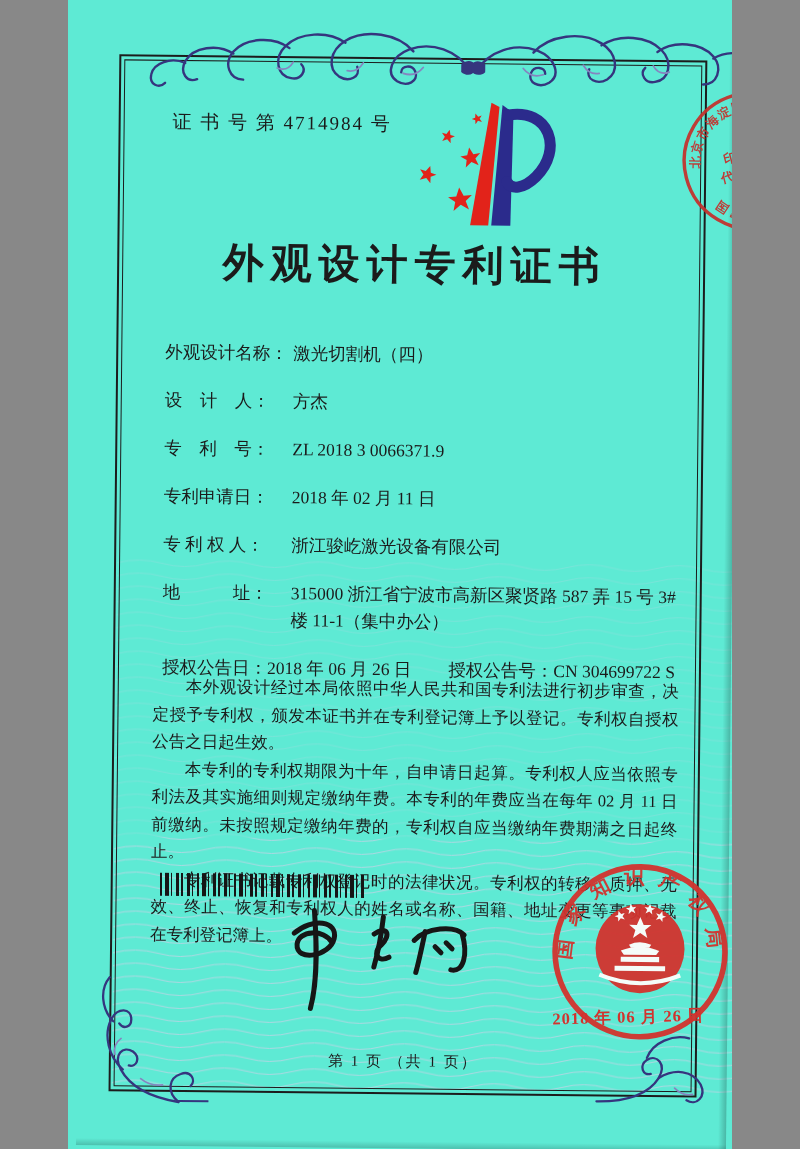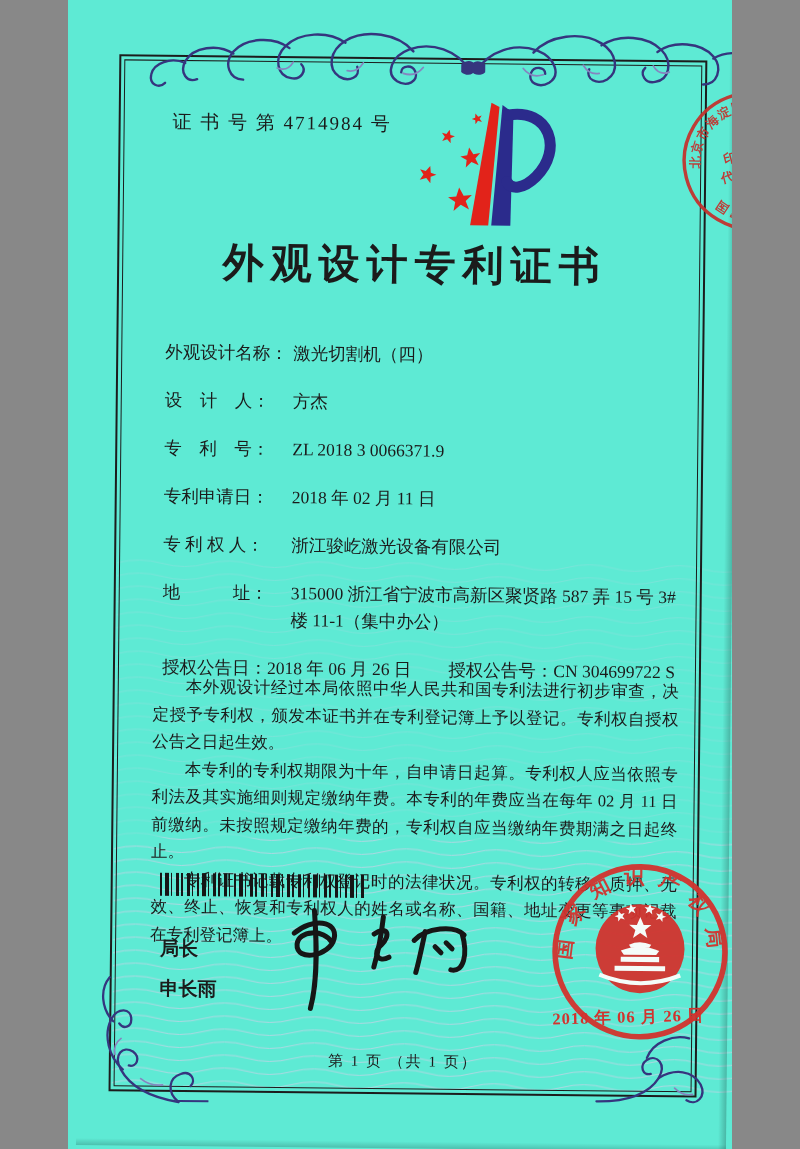--- a/index.html
+++ b/index.html
@@ -196,24 +196,20 @@
     </div>
 
     <div class="bodytext">
       <p>本外观设计经过本局依照中华人民共和国专利法进行初步审查，决定授予专利权，颁发本证书并在专利登记簿上予以登记。专利权自授权公告之日起生效。</p>
       <p>本专利的专利权期限为十年，自申请日起算。专利权人应当依照专利法及其实施细则规定缴纳年费。本专利的年费应当在每年 02 月 11 日前缴纳。未按照规定缴纳年费的，专利权自应当缴纳年费期满之日起终止。</p>
       <p>专利证书记载专利权登记时的法律状况。专利权的转移、质押、无效、终止、恢复和专利权人的姓名或名称、国籍、地址变更等事项记载在专利登记簿上。</p>
     </div>
 
     <div class="barcode"></div>
 
-    <div class="officials">
-      <div>局长</div>
-      <div>申长雨</div>
-    </div>
 
     <svg class="signature" viewBox="0 0 240 110">
       <g fill="none" stroke="#161616" stroke-width="5" stroke-linecap="round">
         <path d="M48,30 C66,14 92,17 88,35 C84,53 50,59 51,41 C52,27 78,25 86,39"></path>
         <path d="M68,7 C70,32 73,74 65,105"></path>
         <path d="M128,30 C140,21 146,30 135,41 C126,49 132,59 143,53"></path>
         <path d="M137,13 C135,33 131,52 128,63"></path>
         <path d="M168,36 C180,23 208,20 218,30"></path>
         <path d="M179,27 C175,47 172,61 170,68"></path>
         <path d="M216,29 C222,49 218,68 205,65"></path>

